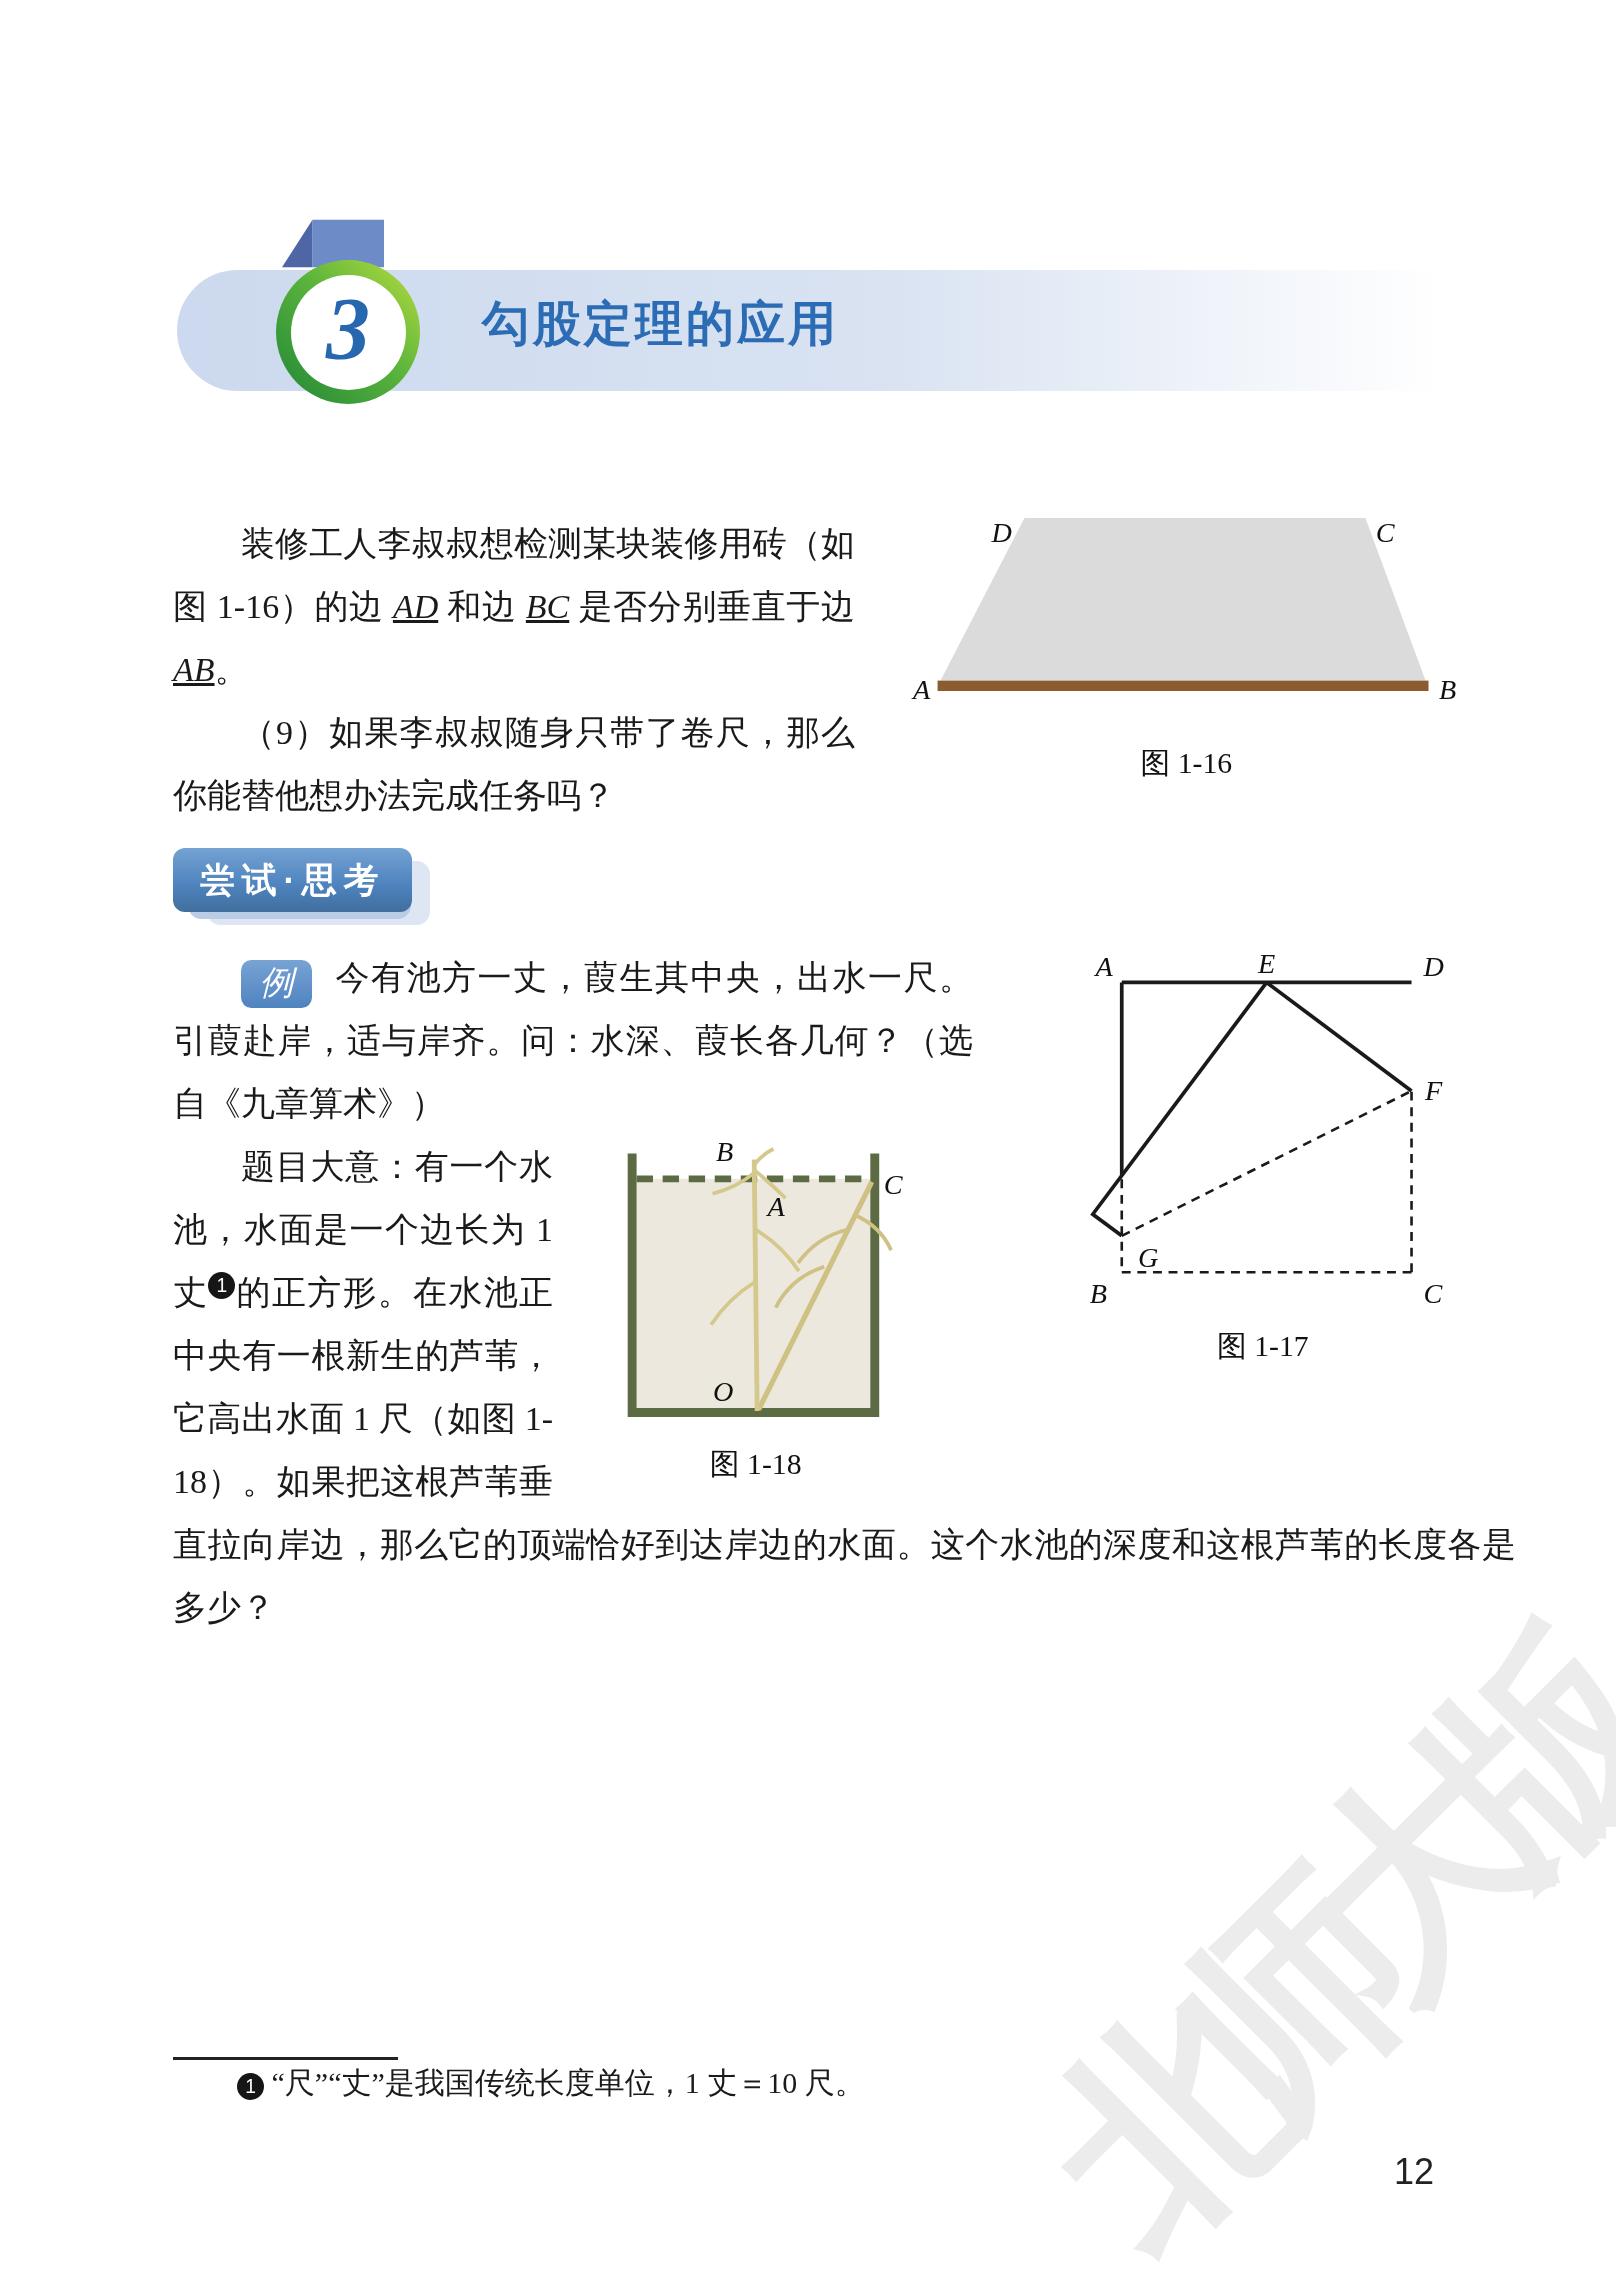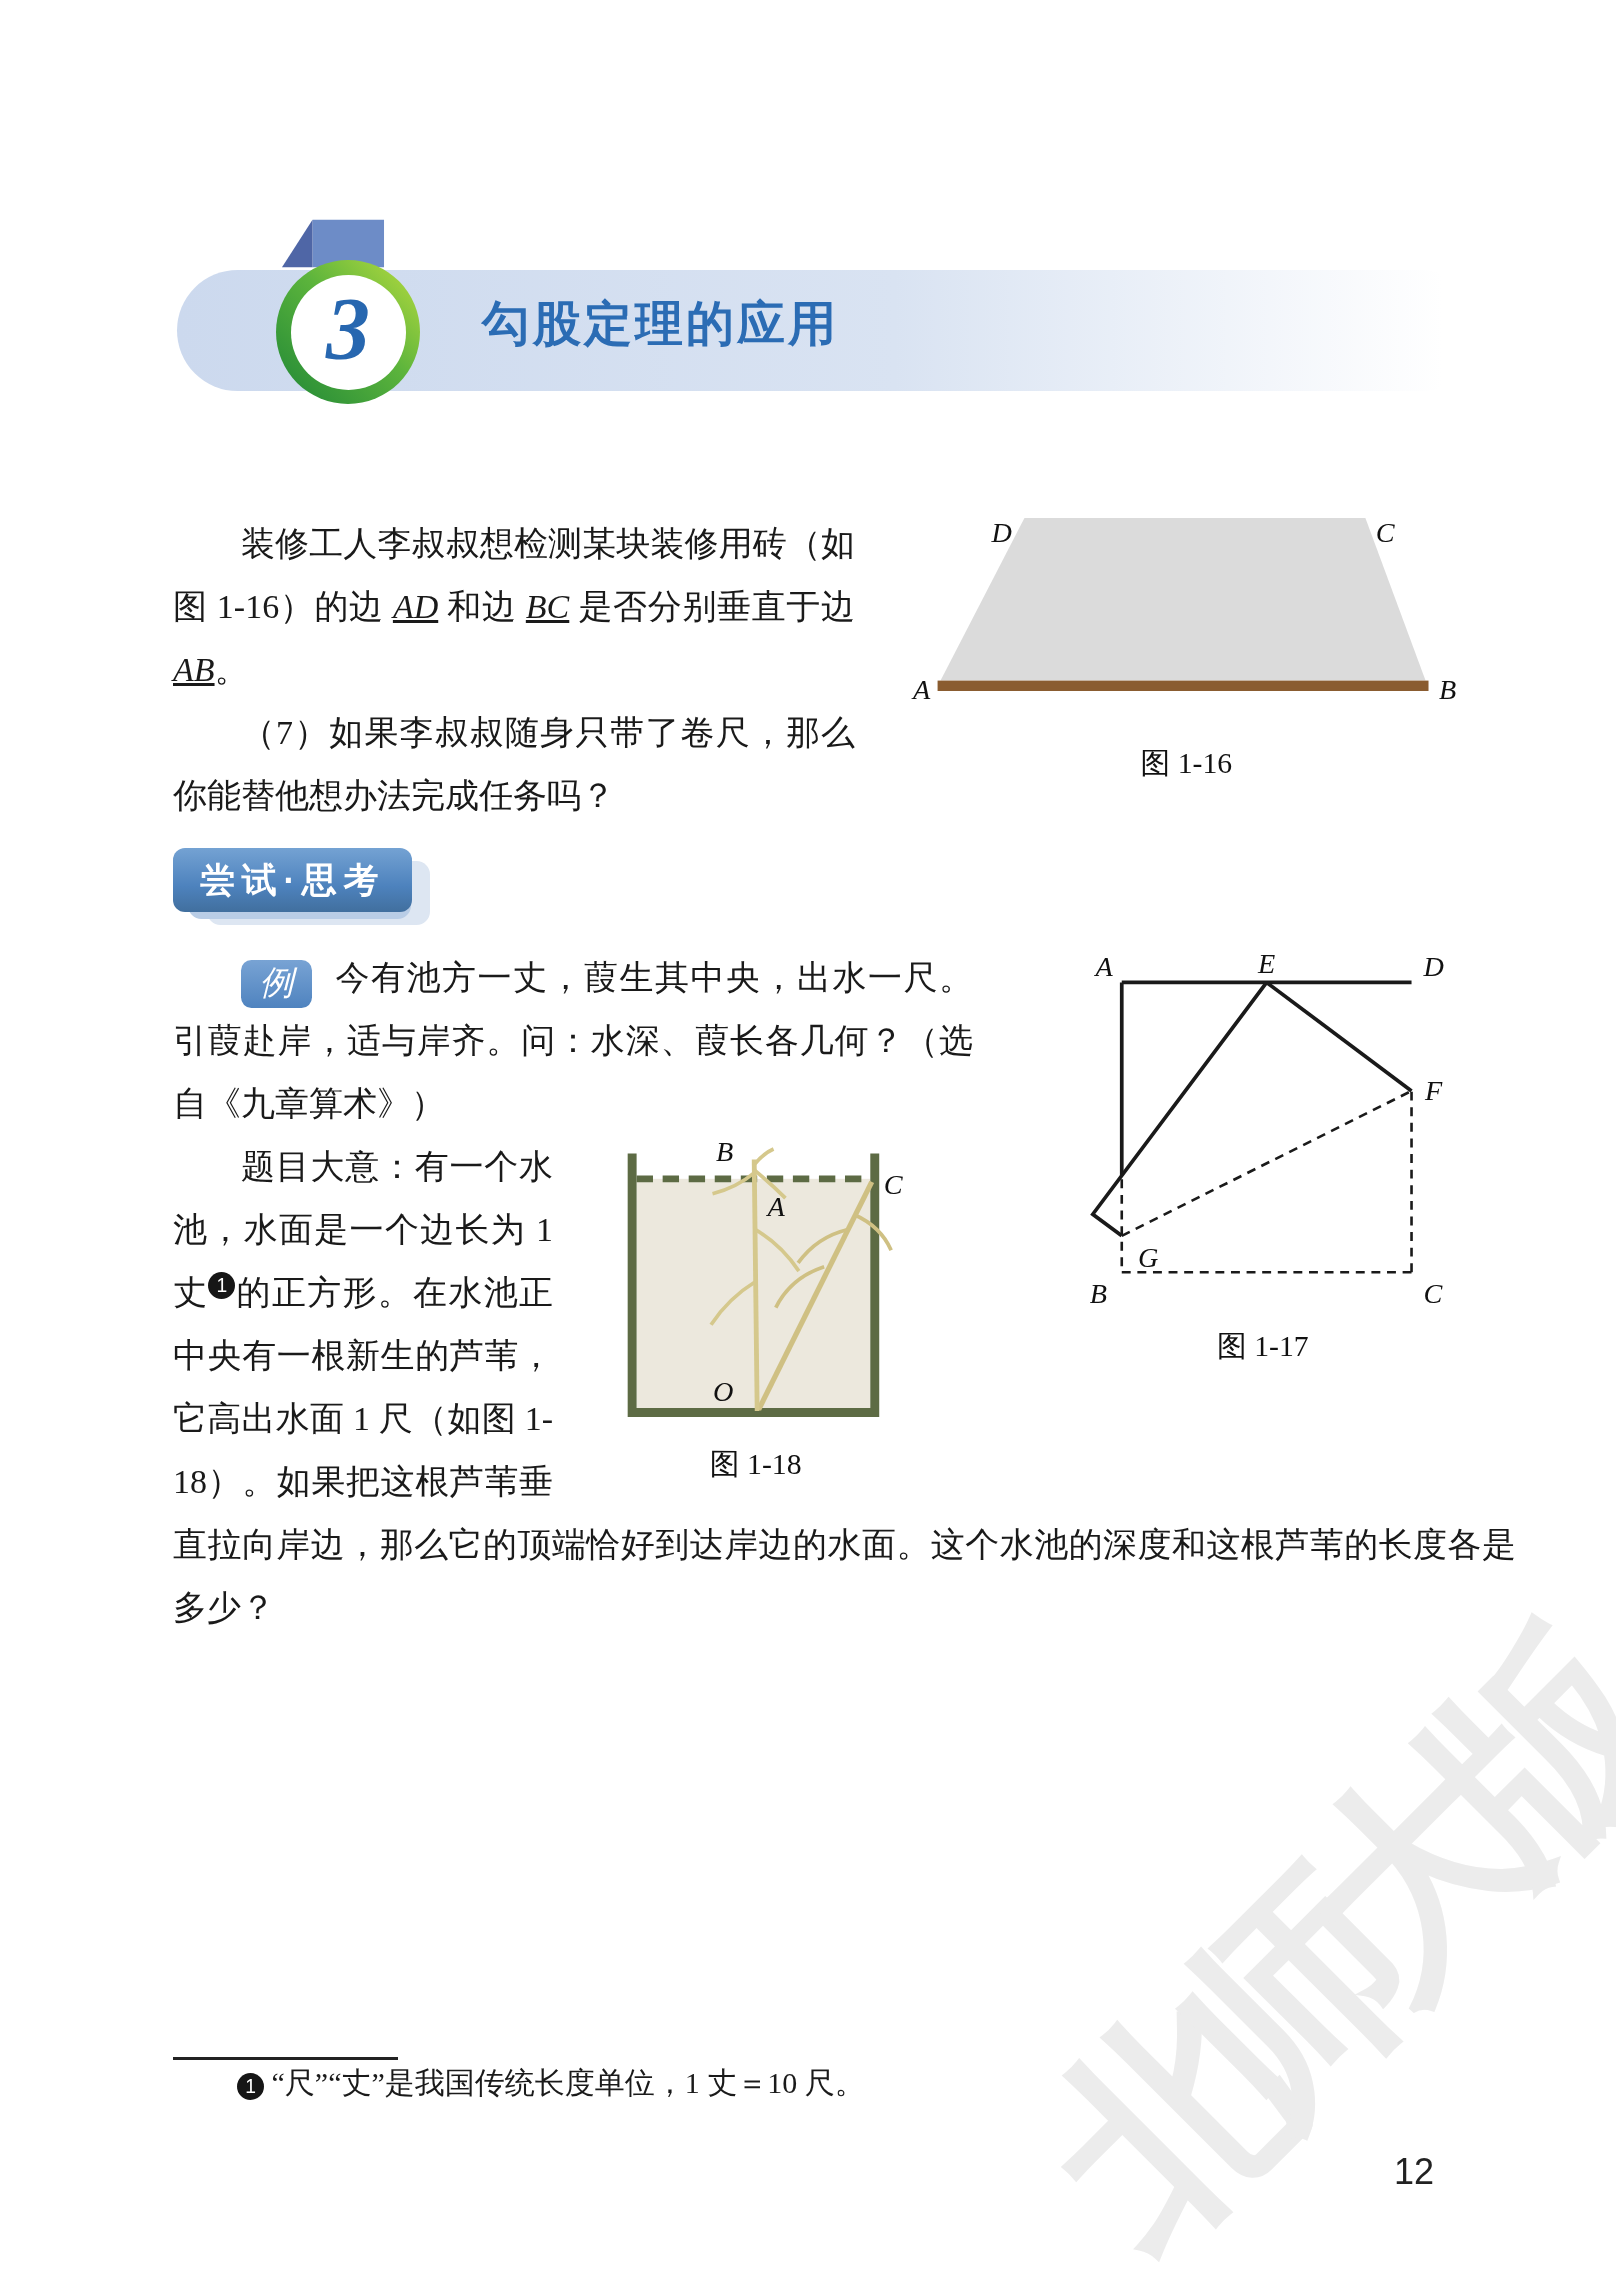--- a/index.html
+++ b/index.html
@@ -85,21 +85,21 @@
         <rect x="70" y="227" width="661" height="14" fill="#8a5c30"></rect>
         <text class="flab" x="170" y="40" text-anchor="end">D</text>
         <text class="flab" x="660" y="40" text-anchor="start">C</text>
         <text class="flab" x="60" y="252" text-anchor="end">A</text>
         <text class="flab" x="745" y="252" text-anchor="start">B</text>
         <text class="fcap" x="405" y="352" text-anchor="middle">图 1-16</text>
       </svg>
     </div>
 
     <p>装修工人李叔叔想检测某块装修用砖（如图 1-16）的边 <i>AD</i> 和边 <i>BC</i> 是否分别垂直于边 <i>AB</i>。</p>
-    <p>（7）如果李叔叔随身只带了卷尺，那么你能替他想办法完成任务吗？</p>
+    <p>（9）如果李叔叔随身只带了卷尺，那么你能替他想办法完成任务吗？</p>
 
     <div class="badge-row">
       <span class="try-badge-sh2"></span>
       <span class="try-badge-sh1"></span>
       <span class="try-badge">尝试·思考</span>
     </div>
 
     <div class="fig fig-117">
       <svg width="521" height="425" viewBox="0 0 700 572" style="font-size:46px">
         <g stroke="#1a1a1a" stroke-width="5" fill="none">

